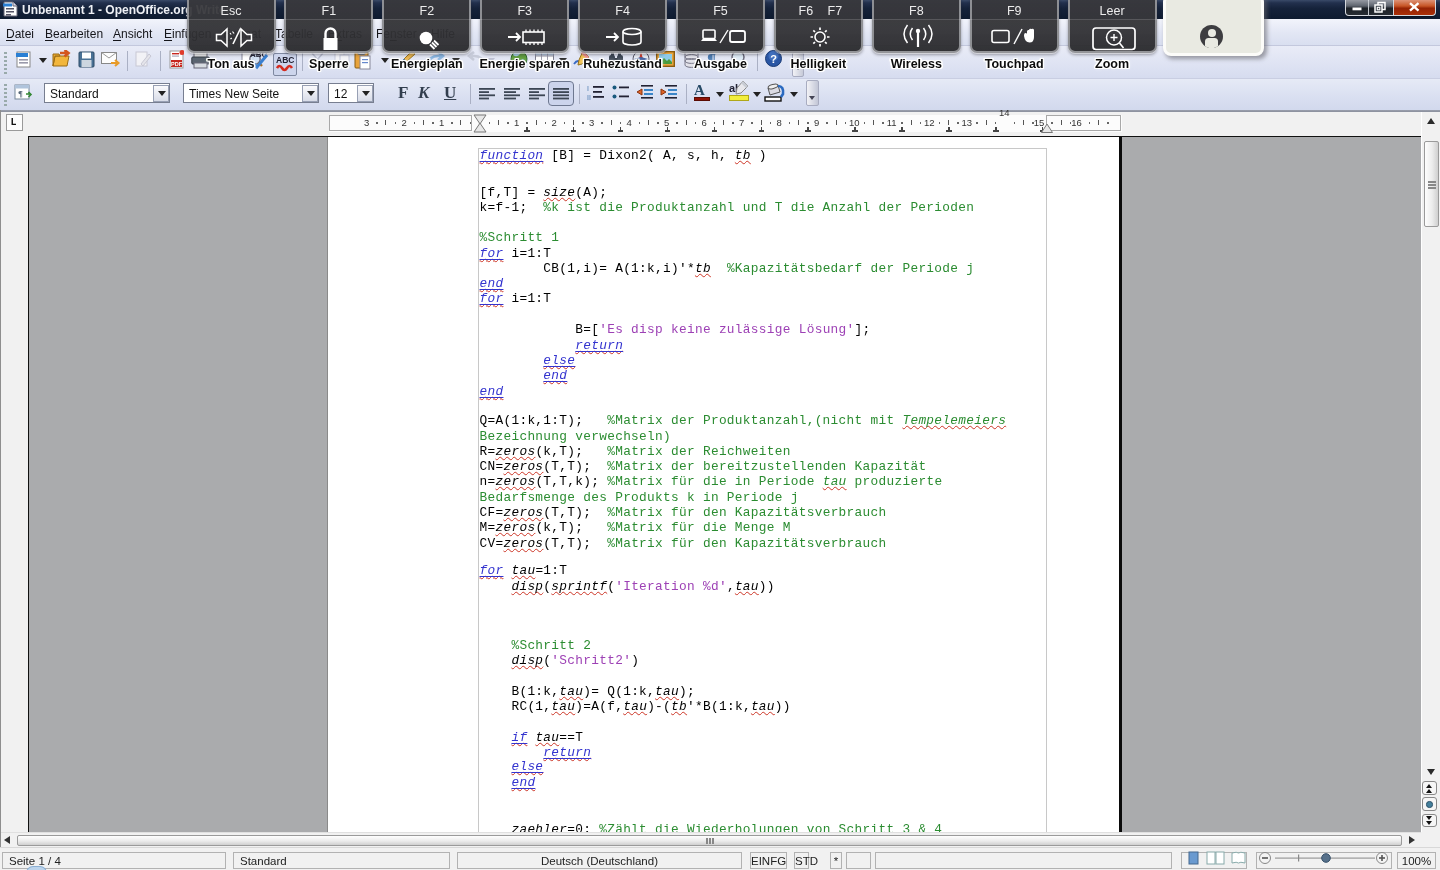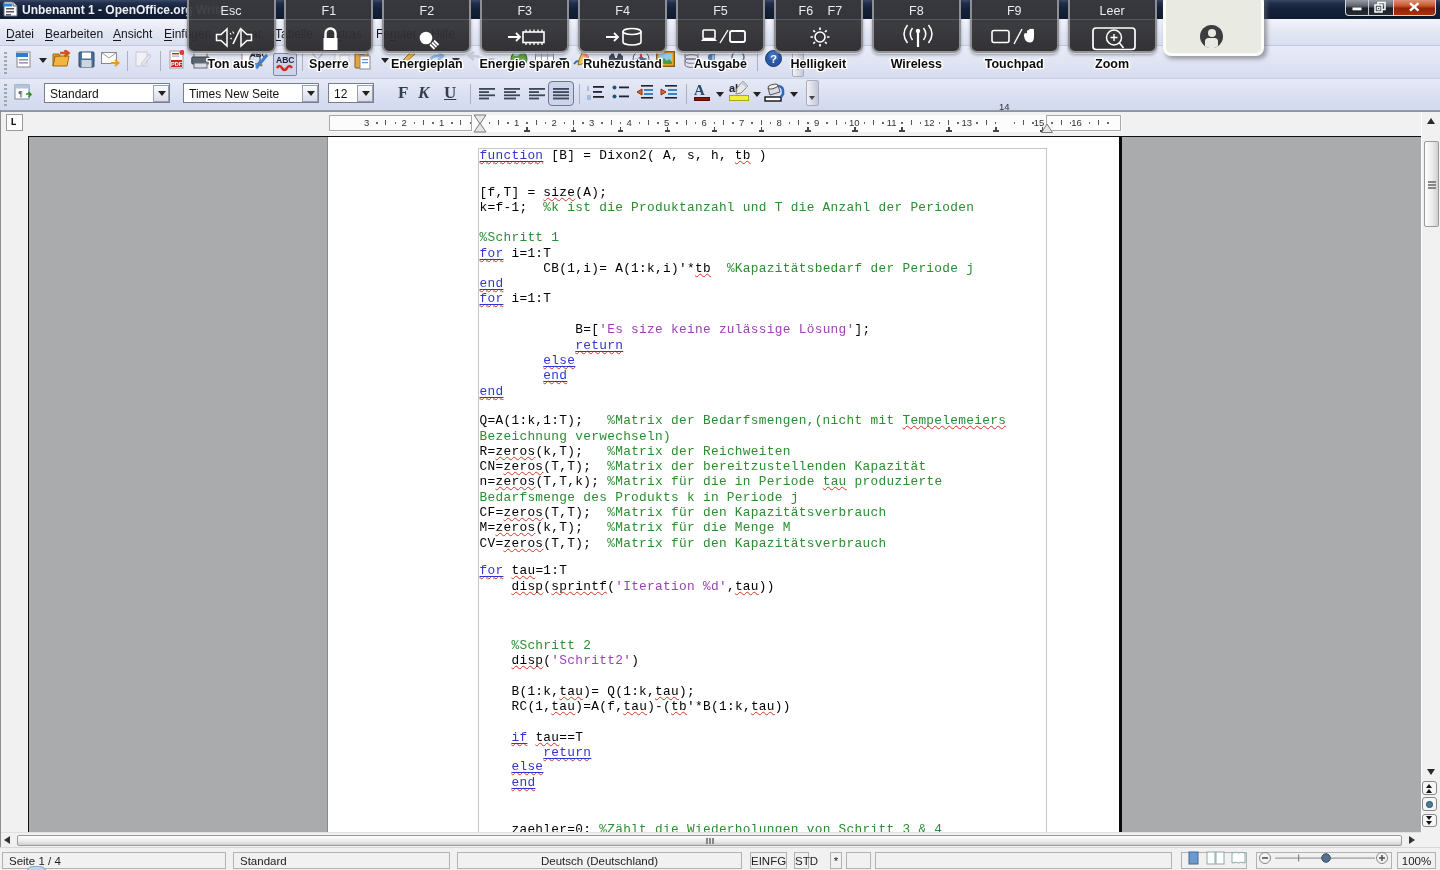--- a/index.html
+++ b/index.html
@@ -20,21 +20,21 @@
 #Lbox { position:absolute; left:6px; top:2.5px; width:16.5px; height:16.5px; background:#fdfdfd; border:1px solid #9a9a9a;
   font:bold 10px "Liberation Mono",monospace; color:#111; }
 #docwrap { position:absolute; left:0; top:136px; width:1421px; height:696px; background:#f1f1f1; }
 #canvas { position:absolute; left:28px; top:0; width:1393px; height:696px; background:#aaabad;
   border-top:1.5px solid #111; border-left:1.5px solid #111; overflow:hidden; }
 #page { position:absolute; left:297.5px; top:-40px; width:795px; height:900px; background:#fff;
   border-left:1px solid #8a8a8a; border-right:3.5px solid #0a0a0a; }
 #tbound { position:absolute; left:449px; top:11px; width:569px; height:800px; border:1px solid #c8c8c8; }
 .ln { position:absolute; left:450.5px; white-space:pre; font:12.8px/15px "Liberation Mono",monospace; letter-spacing:0.3px; color:#000; }
 .k { color:#3434cf; text-decoration:underline; text-decoration-thickness:1px; text-underline-offset:1.5px; }
-.w { text-decoration:underline wavy #cc3425; text-decoration-thickness:0.9px; text-underline-offset:1.2px; text-decoration-skip-ink:none; }
+.w { text-decoration:underline wavy #cc3425; text-decoration-thickness:0.9px; text-underline-offset:1.2px; text-decoration-skip-ink:none;font-style:italic; }
 .c { color:#2b8c31; }
 .s { color:#9d41b5; }
 #vsb { position:absolute; left:1421px; top:111.5px; width:19px; height:720.5px; background:#f1f1f1; border-left:1px solid #fff; }
 #vthumb { position:absolute; left:1.5px; top:29.5px; width:15px; height:86px; border:1px solid #9a9a9a; border-radius:2px;
   background:linear-gradient(90deg,#fefefe,#ececec 55%,#cfcfcf); }
 #hsb { position:absolute; left:0; top:832px; width:1421px; height:14.5px; background:#f1f1f1; border-top:1px solid #e0e0e0; }
 #hthumb { position:absolute; left:17px; top:1.5px; width:1385px; height:11.5px; border:1px solid #9a9a9a; border-radius:2px;
   background:linear-gradient(#fefefe,#ececec 55%,#cfcfcf); }
 #statusbar { position:absolute; left:0; top:847px; width:1440px; height:23px; background:#f1f1f1; border-top:1px solid #d8d8d8; }
 .sbox { position:absolute; top:3.5px; height:17px; border:1px solid #b2b2b2; font:11.5px "Liberation Sans",sans-serif; color:#222; }
@@ -342,21 +342,21 @@
       <div style="position:absolute;left:621.2px;top:116.5px;width:16px;text-align:center;font:9.5px 'Liberation Sans',sans-serif;color:#333">4</div>
       <div style="position:absolute;left:658.7px;top:116.5px;width:16px;text-align:center;font:9.5px 'Liberation Sans',sans-serif;color:#333">5</div>
       <div style="position:absolute;left:696.2px;top:116.5px;width:16px;text-align:center;font:9.5px 'Liberation Sans',sans-serif;color:#333">6</div>
       <div style="position:absolute;left:733.7px;top:116.5px;width:16px;text-align:center;font:9.5px 'Liberation Sans',sans-serif;color:#333">7</div>
       <div style="position:absolute;left:771.2px;top:116.5px;width:16px;text-align:center;font:9.5px 'Liberation Sans',sans-serif;color:#333">8</div>
       <div style="position:absolute;left:808.7px;top:116.5px;width:16px;text-align:center;font:9.5px 'Liberation Sans',sans-serif;color:#333">9</div>
       <div style="position:absolute;left:846.2px;top:116.5px;width:16px;text-align:center;font:9.5px 'Liberation Sans',sans-serif;color:#333">10</div>
       <div style="position:absolute;left:883.7px;top:116.5px;width:16px;text-align:center;font:9.5px 'Liberation Sans',sans-serif;color:#333">11</div>
       <div style="position:absolute;left:921.2px;top:116.5px;width:16px;text-align:center;font:9.5px 'Liberation Sans',sans-serif;color:#333">12</div>
       <div style="position:absolute;left:958.7px;top:116.5px;width:16px;text-align:center;font:9.5px 'Liberation Sans',sans-serif;color:#333">13</div>
-      <div style="position:absolute;left:996.2px;top:101px;width:16px;text-align:center;font:9.5px 'Liberation Sans',sans-serif;color:#333">14</div>
+      <div style="position:absolute;left:996.2px;top:107px;width:16px;text-align:center;font:9.5px 'Liberation Sans',sans-serif;color:#333">14</div>
       <div style="position:absolute;left:1033.7px;top:116.5px;width:16px;text-align:left;font:9.5px 'Liberation Sans',sans-serif;color:#333">15</div>
       <div style="position:absolute;left:1071.2px;top:116.5px;width:16px;text-align:left;font:9.5px 'Liberation Sans',sans-serif;color:#333">16</div>
       <div style="position:absolute;left:376.1px;top:122px;width:1.5px;height:2px;background:#666"></div>
       <div style="position:absolute;left:385.4px;top:120px;width:1px;height:5px;background:#555"></div>
       <div style="position:absolute;left:394.8px;top:122px;width:1.5px;height:2px;background:#666"></div>
       <div style="position:absolute;left:413.6px;top:122px;width:1.5px;height:2px;background:#666"></div>
       <div style="position:absolute;left:422.9px;top:120px;width:1px;height:5px;background:#555"></div>
       <div style="position:absolute;left:432.3px;top:122px;width:1.5px;height:2px;background:#666"></div>
       <div style="position:absolute;left:451.1px;top:122px;width:1.5px;height:2px;background:#666"></div>
       <div style="position:absolute;left:460.4px;top:120px;width:1px;height:5px;background:#555"></div>
@@ -448,26 +448,26 @@
         <div id="page"></div>
         <div id="tbound"></div>
         <div class="ln" style="top:11.0px"><span class="w"><span class="k">function</span></span> [B] = Dixon2( A, s, h, <span class="w">tb</span> )</div>
         <div class="ln" style="top:48.0px">[f,T] = <span class="w">size</span>(A);</div>
         <div class="ln" style="top:63.3px">k=f-1;  <span class="c">%k ist die Produktanzahl und T die Anzahl der Perioden</span></div>
         <div class="ln" style="top:93.4px"><span class="c">%Schritt 1</span></div>
         <div class="ln" style="top:108.6px"><span class="w"><span class="k">for</span></span> i=1:T</div>
         <div class="ln" style="top:123.9px">        CB(1,i)= A(1:k,i)'*<span class="w">tb</span>  <span class="c">%Kapazitätsbedarf der Periode j</span></div>
         <div class="ln" style="top:139.2px"><span class="w"><span class="k">end</span></span></div>
         <div class="ln" style="top:154.4px"><span class="w"><span class="k">for</span></span> i=1:T</div>
-        <div class="ln" style="top:185.4px">            B=[<span class="s">'Es size keine zulässige Lösung'</span>];</div>
+        <div class="ln" style="top:185.4px">            B=[<span class="s">'Es disp keine zulässige Lösung'</span>];</div>
         <div class="ln" style="top:200.7px">            <span class="w"><span class="k">return</span></span></div>
         <div class="ln" style="top:216.0px">        <span class="w"><span class="k">else</span></span></div>
         <div class="ln" style="top:231.4px">        <span class="w"><span class="k">end</span></span></div>
         <div class="ln" style="top:246.6px"><span class="w"><span class="k">end</span></span></div>
-        <div class="ln" style="top:276.2px">Q=A(1:k,1:T);   <span class="c">%Matrix der Bedarfsmengen,(nicht mit </span><span class="c w">Tempelemeiers</span></div>
+        <div class="ln" style="top:276.2px">Q=A(1:k,1:T);   <span class="c">%Matrix der Produktanzahl,(nicht mit </span><span class="c w">Tempelemeiers</span></div>
         <div class="ln" style="top:291.5px"><span class="c">Bezeichnung verwechseln)</span></div>
         <div class="ln" style="top:306.8px">R=<span class="w">zeros</span>(k,T);   <span class="c">%Matrix der Reichweiten</span></div>
         <div class="ln" style="top:322.1px">CN=<span class="w">zeros</span>(T,T);  <span class="c">%Matrix der bereitzustellenden Kapazität</span></div>
         <div class="ln" style="top:337.4px">n=<span class="w">zeros</span>(T,T,k); <span class="c">%Matrix für die in Periode </span><span class="c w">tau</span><span class="c"> produzierte</span></div>
         <div class="ln" style="top:352.7px"><span class="c">Bedarfsmenge des Produkts k in Periode j</span></div>
         <div class="ln" style="top:368.0px">CF=<span class="w">zeros</span>(T,T);  <span class="c">%Matrix für den Kapazitätsverbrauch</span></div>
         <div class="ln" style="top:383.3px">M=<span class="w">zeros</span>(k,T);   <span class="c">%Matrix für die Menge M</span></div>
         <div class="ln" style="top:398.6px">CV=<span class="w">zeros</span>(T,T);  <span class="c">%Matrix für den Kapazitätsverbrauch</span></div>
         <div class="ln" style="top:426.1px"><span class="w"><span class="k">for</span></span> <span class="w">tau</span>=1:T</div>
         <div class="ln" style="top:441.5px">    <span class="w">disp</span>(<span class="w">sprintf</span>(<span class="s">'Iteration %d'</span>,<span class="w">tau</span>))</div>

